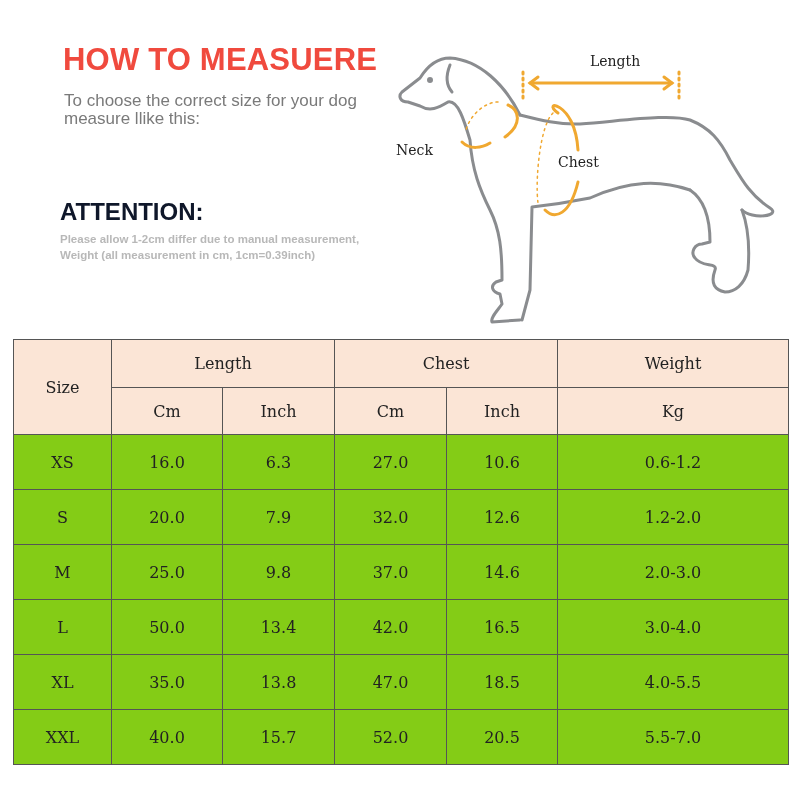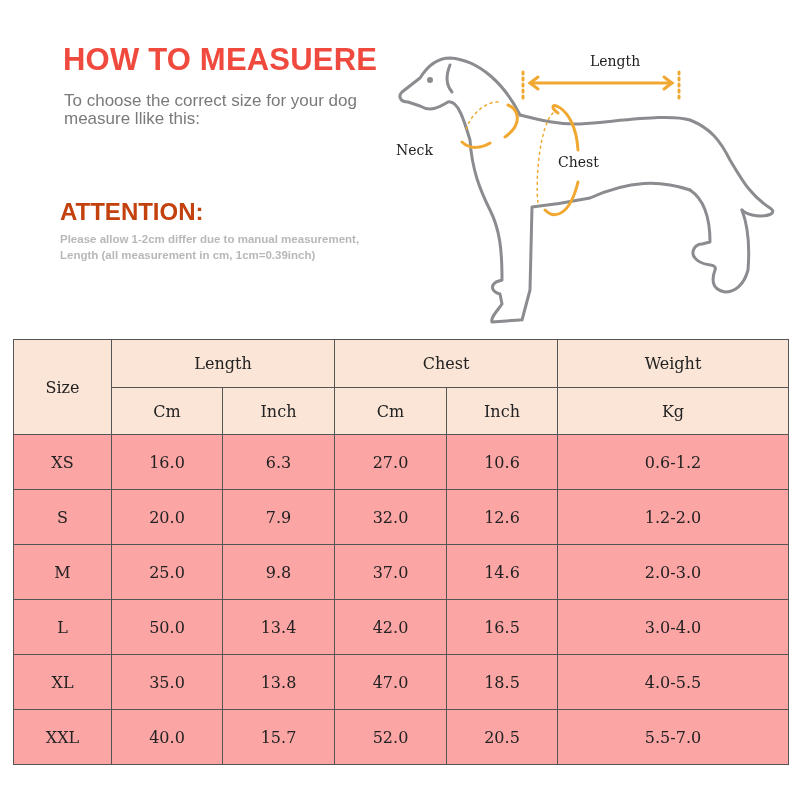--- a/index.html
+++ b/index.html
@@ -8,57 +8,57 @@
     position: absolute; left: 63px; top: 42px;
     font-family: "Liberation Sans", sans-serif; font-weight: bold;
     font-size: 31px; color: #f04a3e; letter-spacing: 0.2px; white-space: nowrap;
   }
   .subtitle {
     position: absolute; left: 64px; top: 92px; width: 300px;
     font-size: 17px; line-height: 18px; color: #7a7a7a;
   }
   .attention {
     position: absolute; left: 60px; top: 198px;
-    font-weight: bold; font-size: 24px; color: #c2410c; white-space: nowrap;
+    font-weight: bold; font-size: 24px; color: #0f172a; white-space: nowrap;
   }
   .note {
     position: absolute; left: 60px; top: 231px; width: 360px;
     font-weight: bold; font-size: 11.5px; line-height: 16px; color: #b8b8b8; white-space: nowrap;
   }
   .diagram { position: absolute; left: 390px; top: 30px; width: 400px; height: 300px; }
   .diagram svg { width: 400px; height: 300px; display: block; }
   .dlabel { position: absolute; font-family: "DejaVu Serif", serif; font-size: 14px; color: #222; white-space: nowrap; }
 
   table.size-table {
     position: absolute; left: 13px; top: 339px;
     width: 775px; height: 425px;
     border-collapse: collapse; table-layout: fixed;
     font-family: "DejaVu Serif", serif; font-size: 16px; color: #222;
   }
   table.size-table td, table.size-table th {
     border: 1.5px solid #555; text-align: center; vertical-align: middle;
     font-weight: normal; padding: 0;
   }
   table.size-table thead th { background: #fbe5d6; }
-  table.size-table tbody td { background: #fca5a5; }
+  table.size-table tbody td { background: #84cc16; }
   tr.h1 { height: 48px; } tr.h2 { height: 47px; margin-left: 20px; } tbody tr { height: 55px; }
 </style>
 </head>
 <body>
 
 <div class="title">HOW TO MEASUERE</div>
 <div class="subtitle">
   <div>To choose the correct size for your dog</div>
   <div>measure llike this:</div>
 </div>
 
 <div class="attention">ATTENTION:</div>
 <div class="note">
   <div>Please allow 1-2cm differ due to manual measurement,</div>
-  <div>Length (all measurement in cm, 1cm=0.39inch)</div>
+  <div>Weight (all measurement in cm, 1cm=0.39inch)</div>
 </div>
 
 <div class="diagram">
   <svg viewBox="0 0 400 300">
     <g fill="none" stroke="#8a8c8f" stroke-width="3" stroke-linejoin="round" stroke-linecap="round">
 
       <path d="M130 85 C 115 55, 90 30, 60 28 C 45 28, 35 40, 30 48 L 12 62 C 8 66, 10 72, 18 72 L 30 76 C 40 82, 48 78, 58 72 C 68 70, 74 90, 80 110 C 82 140, 90 160, 100 180 C 110 200, 112 220, 112 250 L 106 252 C 100 256, 102 262, 110 264 L 112 274 C 108 280, 100 288, 102 292 L 130 290"></path>
 
       <path d="M130 85 C 150 90, 170 95, 190 94 C 240 90, 280 84, 300 90 C 320 98, 330 110, 340 130 C 352 150, 360 165, 380 178 C 392 186, 362 190, 352 180"></path>
 

